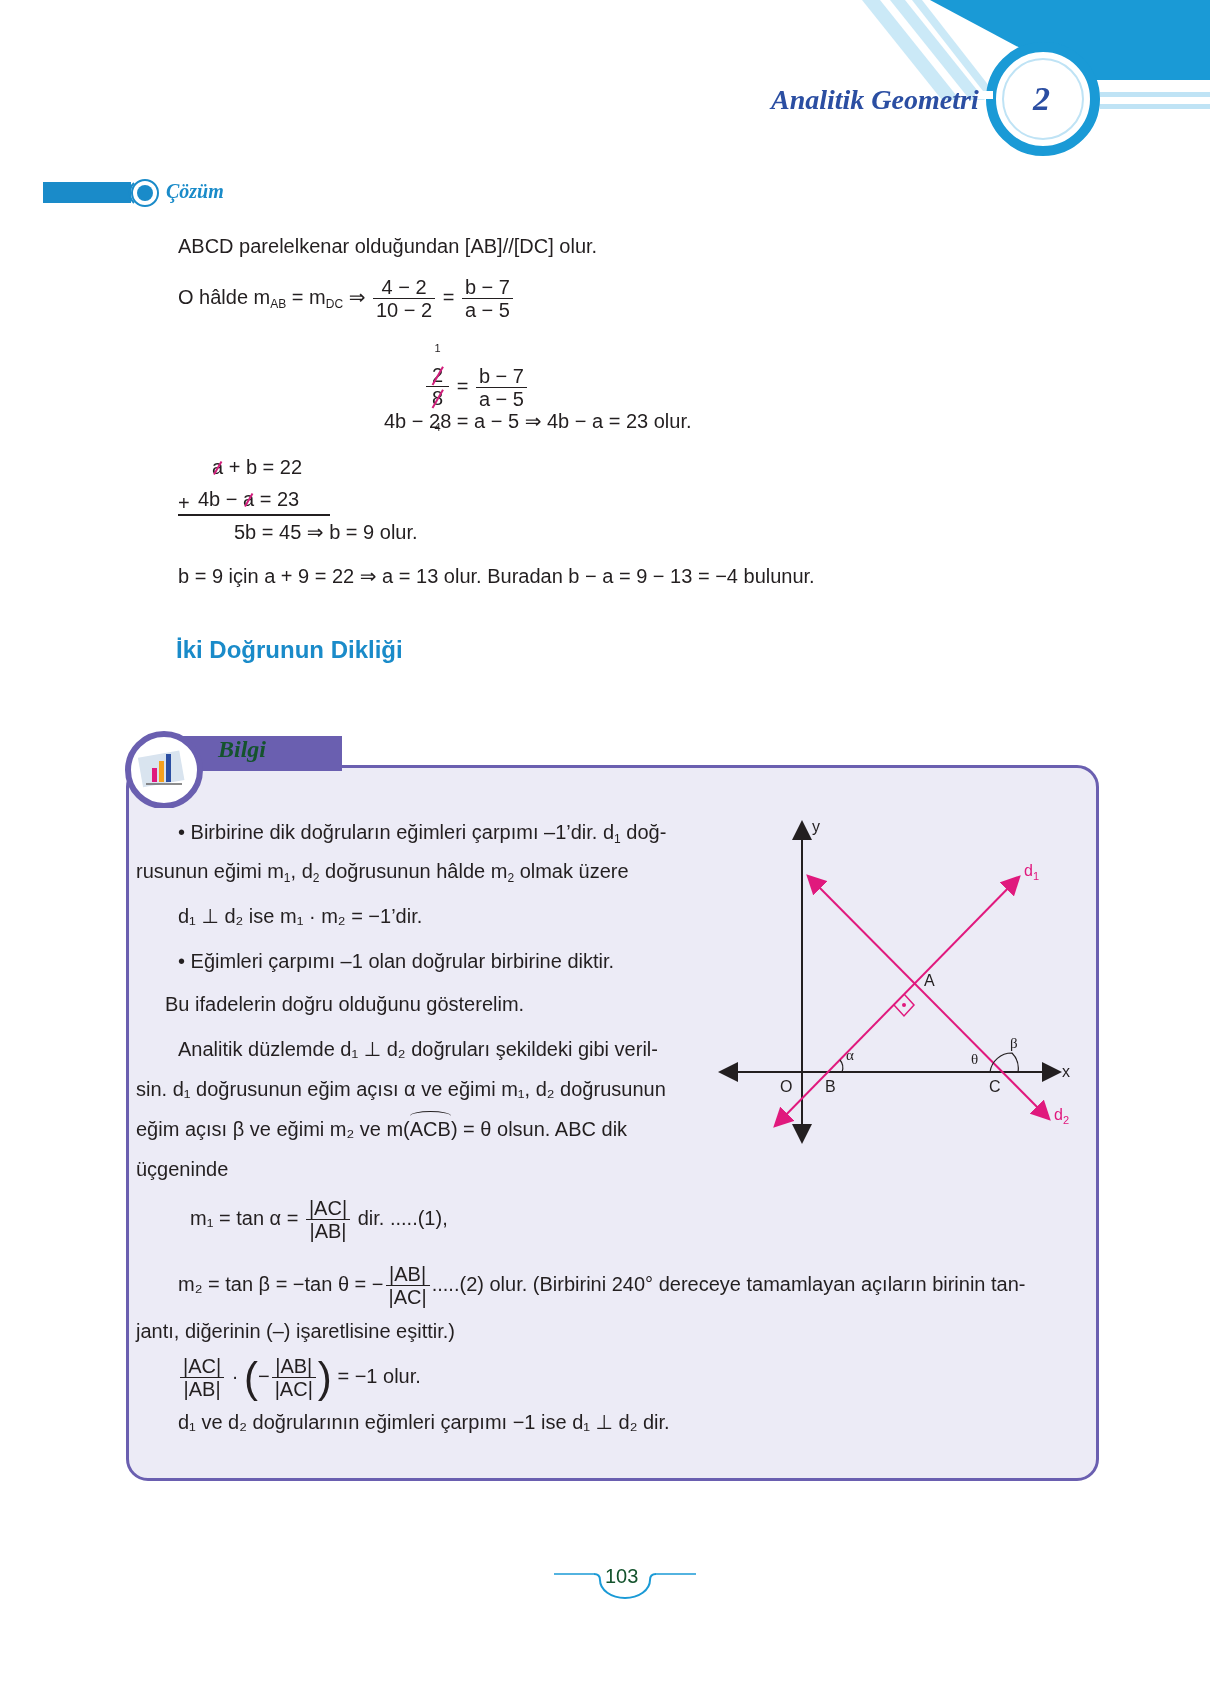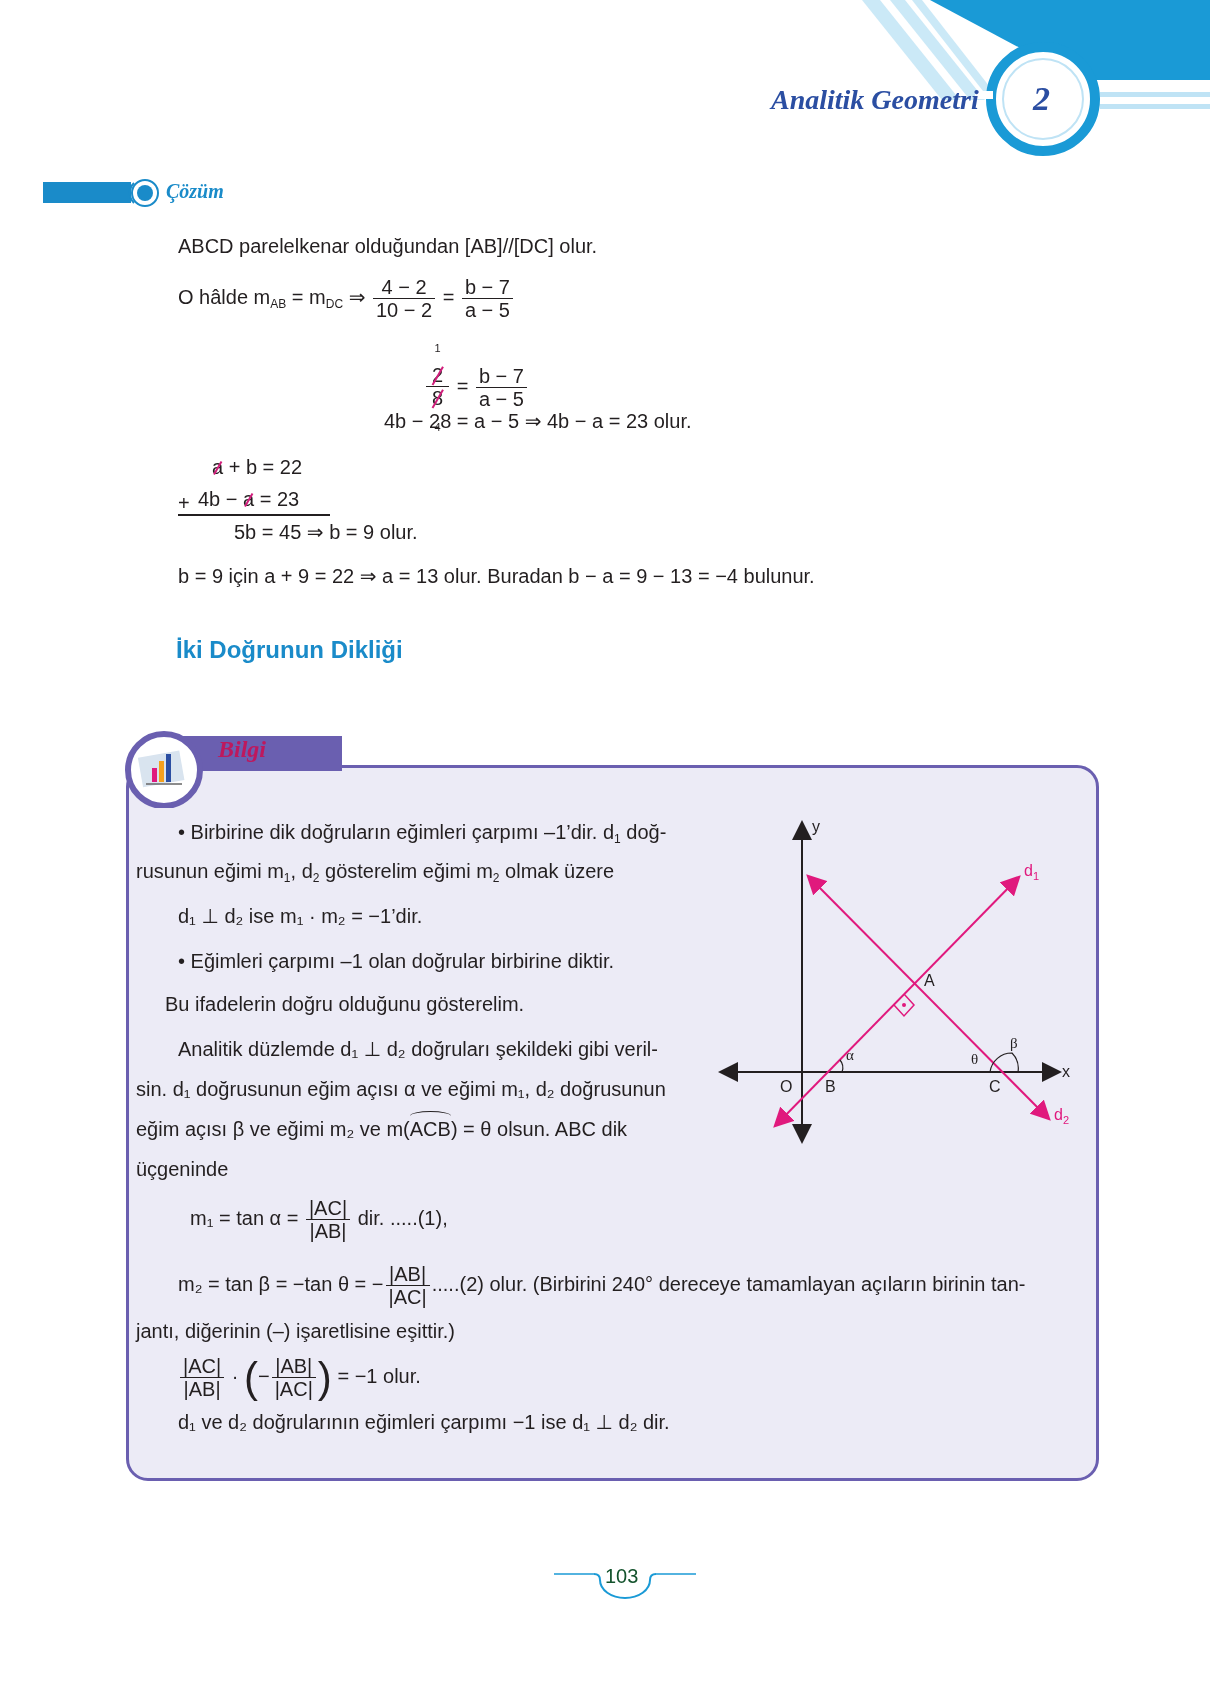--- a/index.html
+++ b/index.html
@@ -9,21 +9,21 @@
   .ln { position: absolute; white-space: nowrap; font-size: 20px; line-height: 24px; }
   sub, .sb { font-size: 12px; vertical-align: -4px; }
   .frac { display: inline-block; vertical-align: middle; text-align: center; margin: 0 2px; }
   .frac span { display: block; line-height: 22px; padding: 0 3px; }
   .frac .num { border-bottom: 1.5px solid #231f20; }
   .chapter-title { font-family: "Liberation Serif", serif; font-style: italic; font-weight: bold; color: #2b4ea2; font-size: 28px; }
   .chapter-num { font-family: "Liberation Serif", serif; font-style: italic; font-weight: bold; color: #2b4ea2; font-size: 34px; }
   .cozum { font-family: "Liberation Serif", serif; font-style: italic; font-weight: bold; color: #1a8bc9; font-size: 20px; }
   .section-head { color: #1a8bc9; font-weight: bold; font-size: 24px; }
   .bilgi-box { position: absolute; left: 126px; top: 765px; width: 973px; height: 716px; border: 3px solid #6a5fb0; border-radius: 22px; background: #ecebf6; }
-  .bilgi-tab { font-family: "Liberation Serif", serif; font-style: italic; font-weight: bold; color: #be185d; font-size: 24px; }
+  .bilgi-tab { font-family: "Liberation Serif", serif; font-style: italic; font-weight: bold; color: #14532d; font-size: 24px; }
   .strike { position: relative; display: inline-block; }
   .strike::after { content: ""; position: absolute; left: -2px; right: -2px; top: 50%; height: 1.5px; background: #d21e7c; transform: rotate(-60deg); }
 </style>
 </head>
 <body>
 
 <svg class="abs" style="left:0;top:0" width="1210" height="170" viewBox="0 0 1210 170">
   <polygon points="930,0 1210,0 1210,80 1080,80" fill="#1a9ad6"></polygon>
   <polygon points="862,0 880,0 960,100 942,100" fill="#cbe9f7"></polygon>
   <polygon points="890,0 905,0 985,100 970,100" fill="#cbe9f7"></polygon>
@@ -95,21 +95,21 @@
   <rect x="21" y="15" width="5" height="21" fill="#f4a11e"></rect>
   <rect x="28" y="8" width="5" height="28" fill="#2b4ea2"></rect>
   <line x1="8" y1="38" x2="44" y2="38" stroke="#666" stroke-width="1.5"></line>
 </svg>
 <div class="abs bilgi-tab" style="left:218px;top:736px;">Bilgi</div>
 
 <div class="ln" style="left:178px;top:820px;text-align:center;">
   <span>• Birbirine dik doğruların eğimleri çarpımı –1’dir. d</span><span class="sb">1</span><span> doğ-</span>
 </div>
 <div class="ln" style="left:136px;top:859px;">
-  <span>rusunun eğimi m</span><span class="sb">1</span><span>, d</span><span class="sb">2</span><span> gösterelim eğimi m</span><span class="sb">2</span><span> olmak üzere</span>
+  <span>rusunun eğimi m</span><span class="sb">1</span><span>, d</span><span class="sb">2</span><span> doğrusunun hâlde m</span><span class="sb">2</span><span> olmak üzere</span>
 </div>
 <div class="ln" style="left:178px;top:904px;">d₁ ⊥ d₂ ise m₁ · m₂ = −1’dir.</div>
 <div class="ln" style="left:178px;top:949px;">• Eğimleri çarpımı –1 olan doğrular birbirine diktir.</div>
 <div class="ln" style="left:165px;top:992px;">Bu ifadelerin doğru olduğunu gösterelim.</div>
 <div class="ln" style="left:178px;top:1037px;">Analitik düzlemde d₁ ⊥ d₂ doğruları şekildeki gibi veril-</div>
 <div class="ln" style="left:136px;top:1077px;">sin. d₁ doğrusunun eğim açısı α ve eğimi m₁, d₂ doğrusunun</div>
 <div class="ln" style="left:136px;top:1117px;">
   <span>eğim açısı β ve eğimi m₂ ve m(</span><span style="position:relative;display:inline-block;"><span style="position:absolute;left:0;right:0;top:-6px;height:10px;border-top:1.5px solid #231f20;border-radius:50% 50% 0 0;"></span><span>ACB</span></span><span>) = θ olsun. ABC dik</span>
 </div>
 <div class="ln" style="left:136px;top:1157px;">üçgeninde</div>

